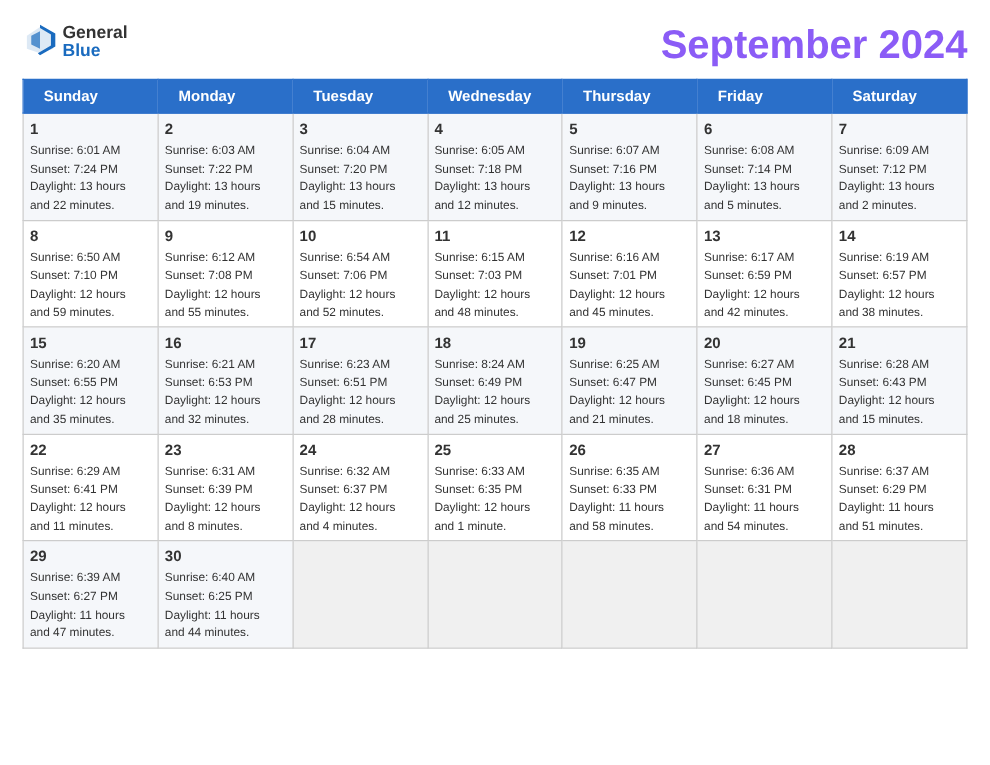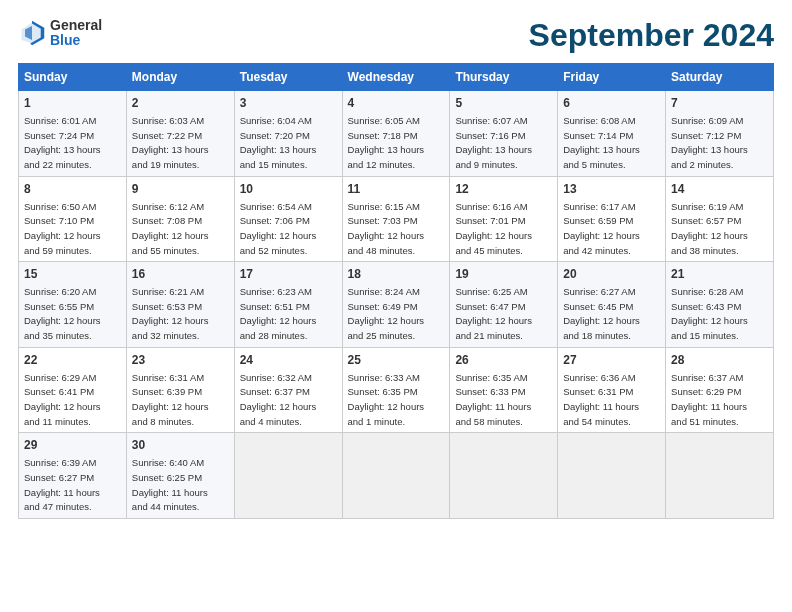--- a/index.html
+++ b/index.html
@@ -17,21 +17,20 @@
       padding: 18px 18px 10px 18px;
     }
     .header {
       display: flex;
       justify-content: space-between;
       align-items: flex-start;
       margin-bottom: 10px;
     }
     .logo {
       display: flex;
-      align-items: center;
       gap: 4px;
     }
     .logo-text {
       display: flex;
       flex-direction: column;
       line-height: 1.1;
     }
     .logo-general {
       font-size: 14px;
       font-weight: bold;
@@ -45,38 +44,38 @@
     .logo-icon {
       width: 28px;
       height: 28px;
     }
     .title-block {
       text-align: right;
     }
     .month-title {
       font-size: 32px;
       font-weight: bold;
-      color: #0c4a6e;
+      color: #8b5cf6;
       line-height: 1.1;
     }
     .subtitle {
       font-size: 14px;
       color: #333;
     }
     table {
       width: 100%;
       border-collapse: collapse;
       font-size: 10.5px;
     }
     thead tr th {
       background: #2a6fc9;
       color: #fff;
       font-size: 12px;
       font-weight: bold;
-      padding: 6px 5px;
+      padding: 6px 16px;
       text-align: left;
       border: 1px solid #2a6fc9;
     }
     tbody tr td {
       vertical-align: top;
       padding: 4px 5px;
       border: 1px solid #ccc;
       width: calc(100% / 7);
       min-height: 70px;
       background: #fff;

